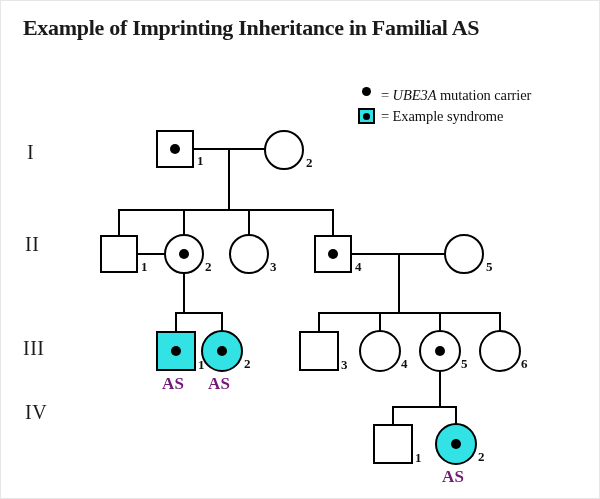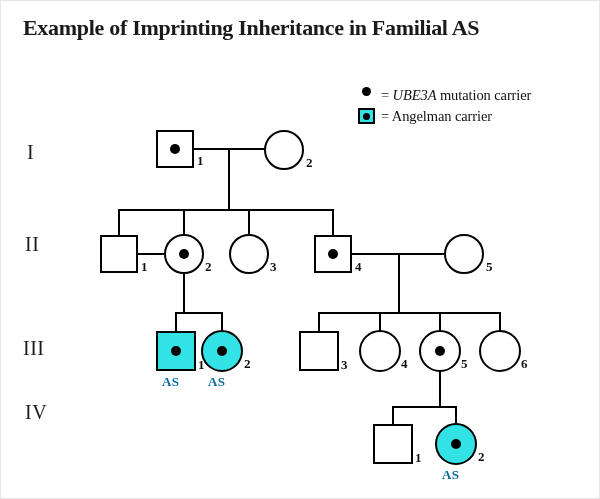--- a/index.html
+++ b/index.html
@@ -110,23 +110,23 @@
     background: #000;
   }
   .idnum {
     position: absolute;
     font-size: 13px;
     font-weight: 700;
     color: #111;
   }
   .as-label {
     position: absolute;
-    font-size: 13px;
+    font-size: 17px;
     font-weight: 700;
-    color: #0369a1;
+    color: #701a75;
     letter-spacing: 0.3px;
   }
 </style>
 </head>
 <body>
 
 <div id="root">
 
   <div id="title">Example of Imprinting Inheritance in Familial AS</div>
 
@@ -136,21 +136,21 @@
         <span class="legend-dot"></span>
       </span>
       <span class="legend-text"><span>=</span> <span class="gene">UBE3A</span><span> mutation carrier</span></span>
     </div>
     <div class="legend-row">
       <span class="legend-sym">
         <span class="legend-box">
             <span class="legend-dot"></span>
           </span>
       </span>
-      <span class="legend-text"><span>=</span> <span>Angelman carrier</span></span>
+      <span class="legend-text"><span>=</span> <span>Example syndrome</span></span>
     </div>
   </div>
 
   <div class="gen-label" style="left:26px; top:140px;">I</div>
   <div class="gen-label" style="left:24px; top:232px;">II</div>
   <div class="gen-label" style="left:22px; top:336px;">III</div>
   <div class="gen-label" style="left:24px; top:400px;">IV</div>
 
   <div class="ln ln-h" style="left:192px; top:147px; width:72px;"></div>
 

